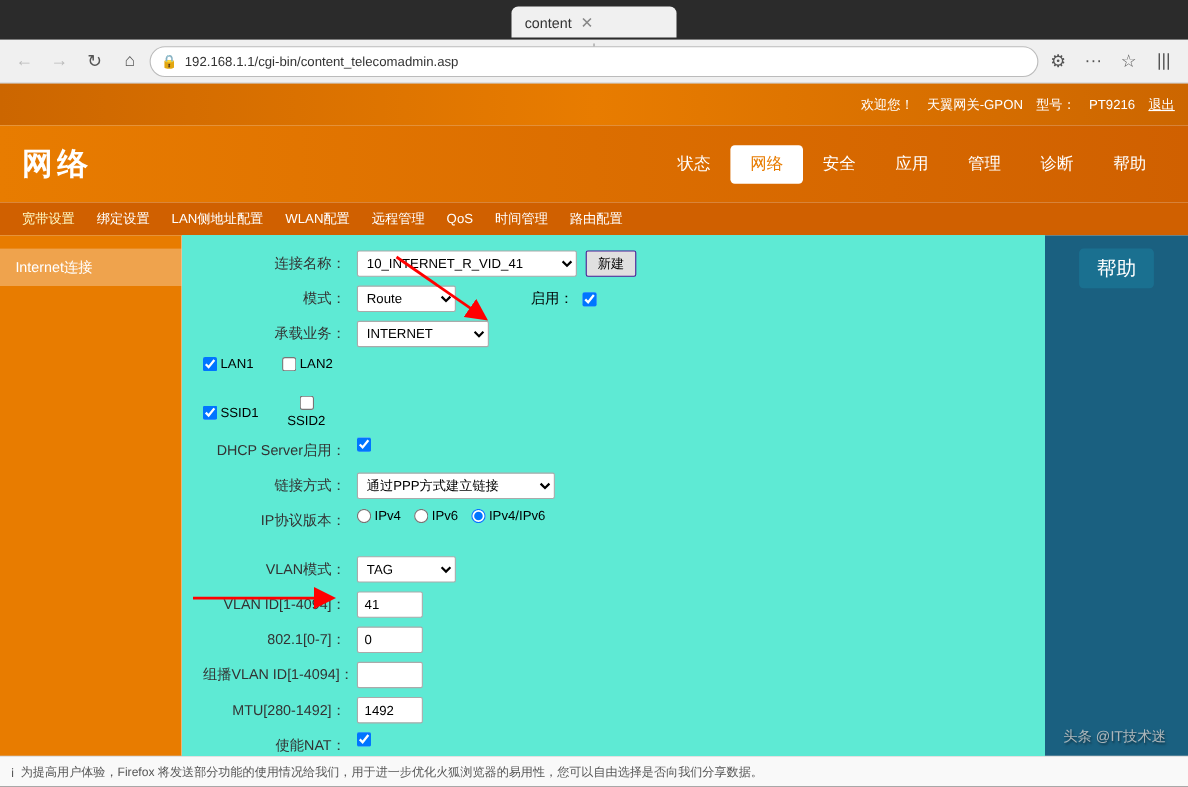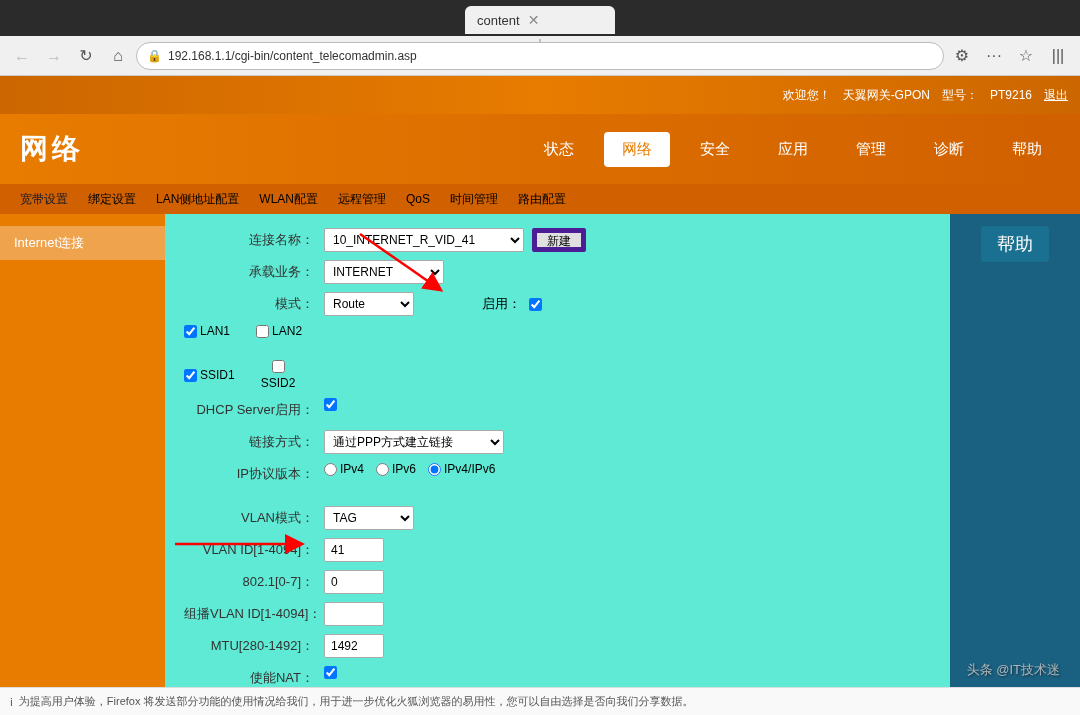--- a/index.html
+++ b/index.html
@@ -27,47 +27,47 @@
     .page-content { background: #f0f0f0; width: 100%; height: calc(715px - 36px - 40px - 28px); }
 
     
     .site-header { background: linear-gradient(to right, #cc6600, #e87c00, #cc6600); display: flex; align-items: center; justify-content: flex-end; padding: 4px 12px; height: 38px; }
     .header-right { display: flex; gap: 12px; font-size: 12px; color: #fff; align-items: center; }
     .header-logout { color: #fff; cursor: pointer; text-decoration: underline; }
 
     
     .banner { background: linear-gradient(to right, #e87c00, #d06000); display: flex; align-items: center; justify-content: space-between; padding: 0 20px; height: 70px; }
     .banner-title { color: #fff; font-size: 28px; font-weight: bold; letter-spacing: 4px; }
-    .banner-nav { display: flex; gap: 12px; }
+    .banner-nav { display: flex; gap: 0; }
     .banner-nav-item { color: #fff; padding: 8px 18px; font-size: 15px; cursor: pointer; border-radius: 4px; }
     .banner-nav-item.active { background: #fff; color: #e87c00; border-radius: 4px; }
 
     
     .sub-nav { background: #d06000; display: flex; padding: 0 10px; height: 30px; align-items: center; }
-    .sub-nav-item { color: #000000; padding: 4px 10px; font-size: 12px; cursor: pointer; white-space: nowrap; }
-    .sub-nav-item.active { color: #0f172a; }
+    .sub-nav-item { color: #ffffff; padding: 4px 10px; font-size: 12px; cursor: pointer; white-space: nowrap; }
+    .sub-nav-item.active { color: #fef9c3; }
 
     
     .main-area { display: flex; height: calc(100% - 38px - 70px - 30px); }
 
     
     .sidebar { background: #e87c00; width: 165px; min-width: 165px; padding: 10px 0; }
     .sidebar-item { color: #fff; padding: 8px 14px; font-size: 13px; cursor: pointer; background: rgba(200,100,0,0.5); margin: 2px 0; }
     .sidebar-item.active { background: rgba(255,255,255,0.3); }
 
     
     .content-area { flex: 1; background: #5eead4; padding: 14px 19px; overflow-y: auto; position: relative; }
 
     
     .form-row { display: flex; align-items: flex-start; margin-bottom: 8px; }
     .form-label { width: 140px; text-align: right; padding-right: 10px; font-size: 13px; color: #333; line-height: 24px; white-space: nowrap; }
     .form-field { display: flex; align-items: center; gap: 8px; flex-wrap: wrap; }
     .form-input { height: 24px; border: 1px solid #aaa; border-radius: 2px; padding: 2px 6px; font-size: 12px; background: #fff; }
     .form-select { height: 24px; border: 1px solid #aaa; border-radius: 2px; padding: 2px 4px; font-size: 12px; background: #fff; }
-    .form-btn { height: 24px; padding: 0 10px; background: #e0e0e0; border: 5px solid #4c1d95; border-radius: 2px; cursor: pointer; font-size: 12px; }
+    .form-btn { height: 24px; padding: 0 10px; background: #e0e0e0; border: 1px solid #4c1d95; border-radius: 2px; cursor: pointer; font-size: 12px; }
 
     .checkbox-group { display: flex; align-items: center; gap: 6px; flex-wrap: wrap; }
     .checkbox-item { display: flex; align-items: center; gap: 3px; font-size: 12px; }
 
     .radio-group { display: flex; align-items: center; gap: 12px; }
     .radio-item { display: flex; align-items: center; gap: 3px; font-size: 12px; }
 
     
     .help-panel { width: 130px; background: #1a6080; display: flex; align-items: flex-start; justify-content: center; padding: 12px; }
     .help-label { color: #fff; font-size: 18px; background: #1a7090; padding: 6px 16px; border-radius: 4px; }
@@ -174,36 +174,36 @@
         <div class="form-label">连接名称：</div>
         <div class="form-field">
           <select class="form-select" style="width:200px;">
             <option>10_INTERNET_R_VID_41</option>
           </select>
           <button class="form-btn">新建</button>
         </div>
       </div>
 
       <div class="form-row">
+        <div class="form-label">模式：</div>
+        <div class="form-field">
+          <select class="form-select" style="width:90px;">
+            <option>Route</option>
+          </select>
+          <span style="margin-left:60px;">启用：</span>
+          <input type="checkbox" checked="" style="">
+        </div>
+      </div>
+
+      <div class="form-row">
         <div class="form-label">承载业务：</div>
         <div class="form-field">
           <select class="form-select" style="width:120px;">
             <option>INTERNET</option>
           </select>
-        </div>
-      </div>
-
-      <div class="form-row">
-        <div class="form-label">模式：</div>
-        <div class="form-field">
-          <select class="form-select" style="width:90px;">
-            <option>Route</option>
-          </select>
-          <span style="margin-left:60px;">启用：</span>
-          <input type="checkbox" checked="" style="">
         </div>
       </div>
 
       <div class="form-row">
         <div class="form-field">
           <div style="display:flex;flex-direction:column;gap:22px;">
             <div class="checkbox-group">
               <div class="checkbox-item">
                 <input type="checkbox" checked="" style="">
                 <span>LAN1</span>

